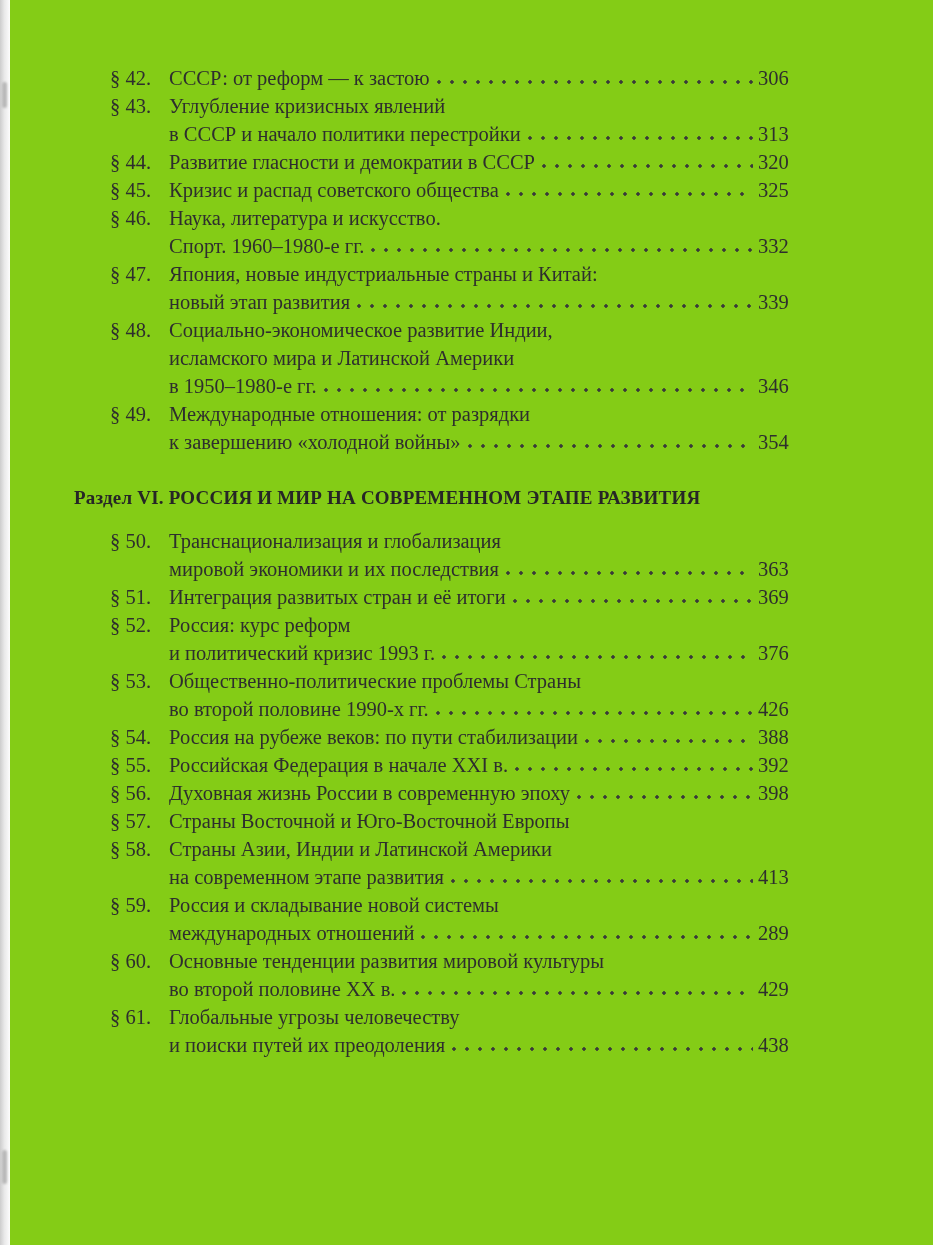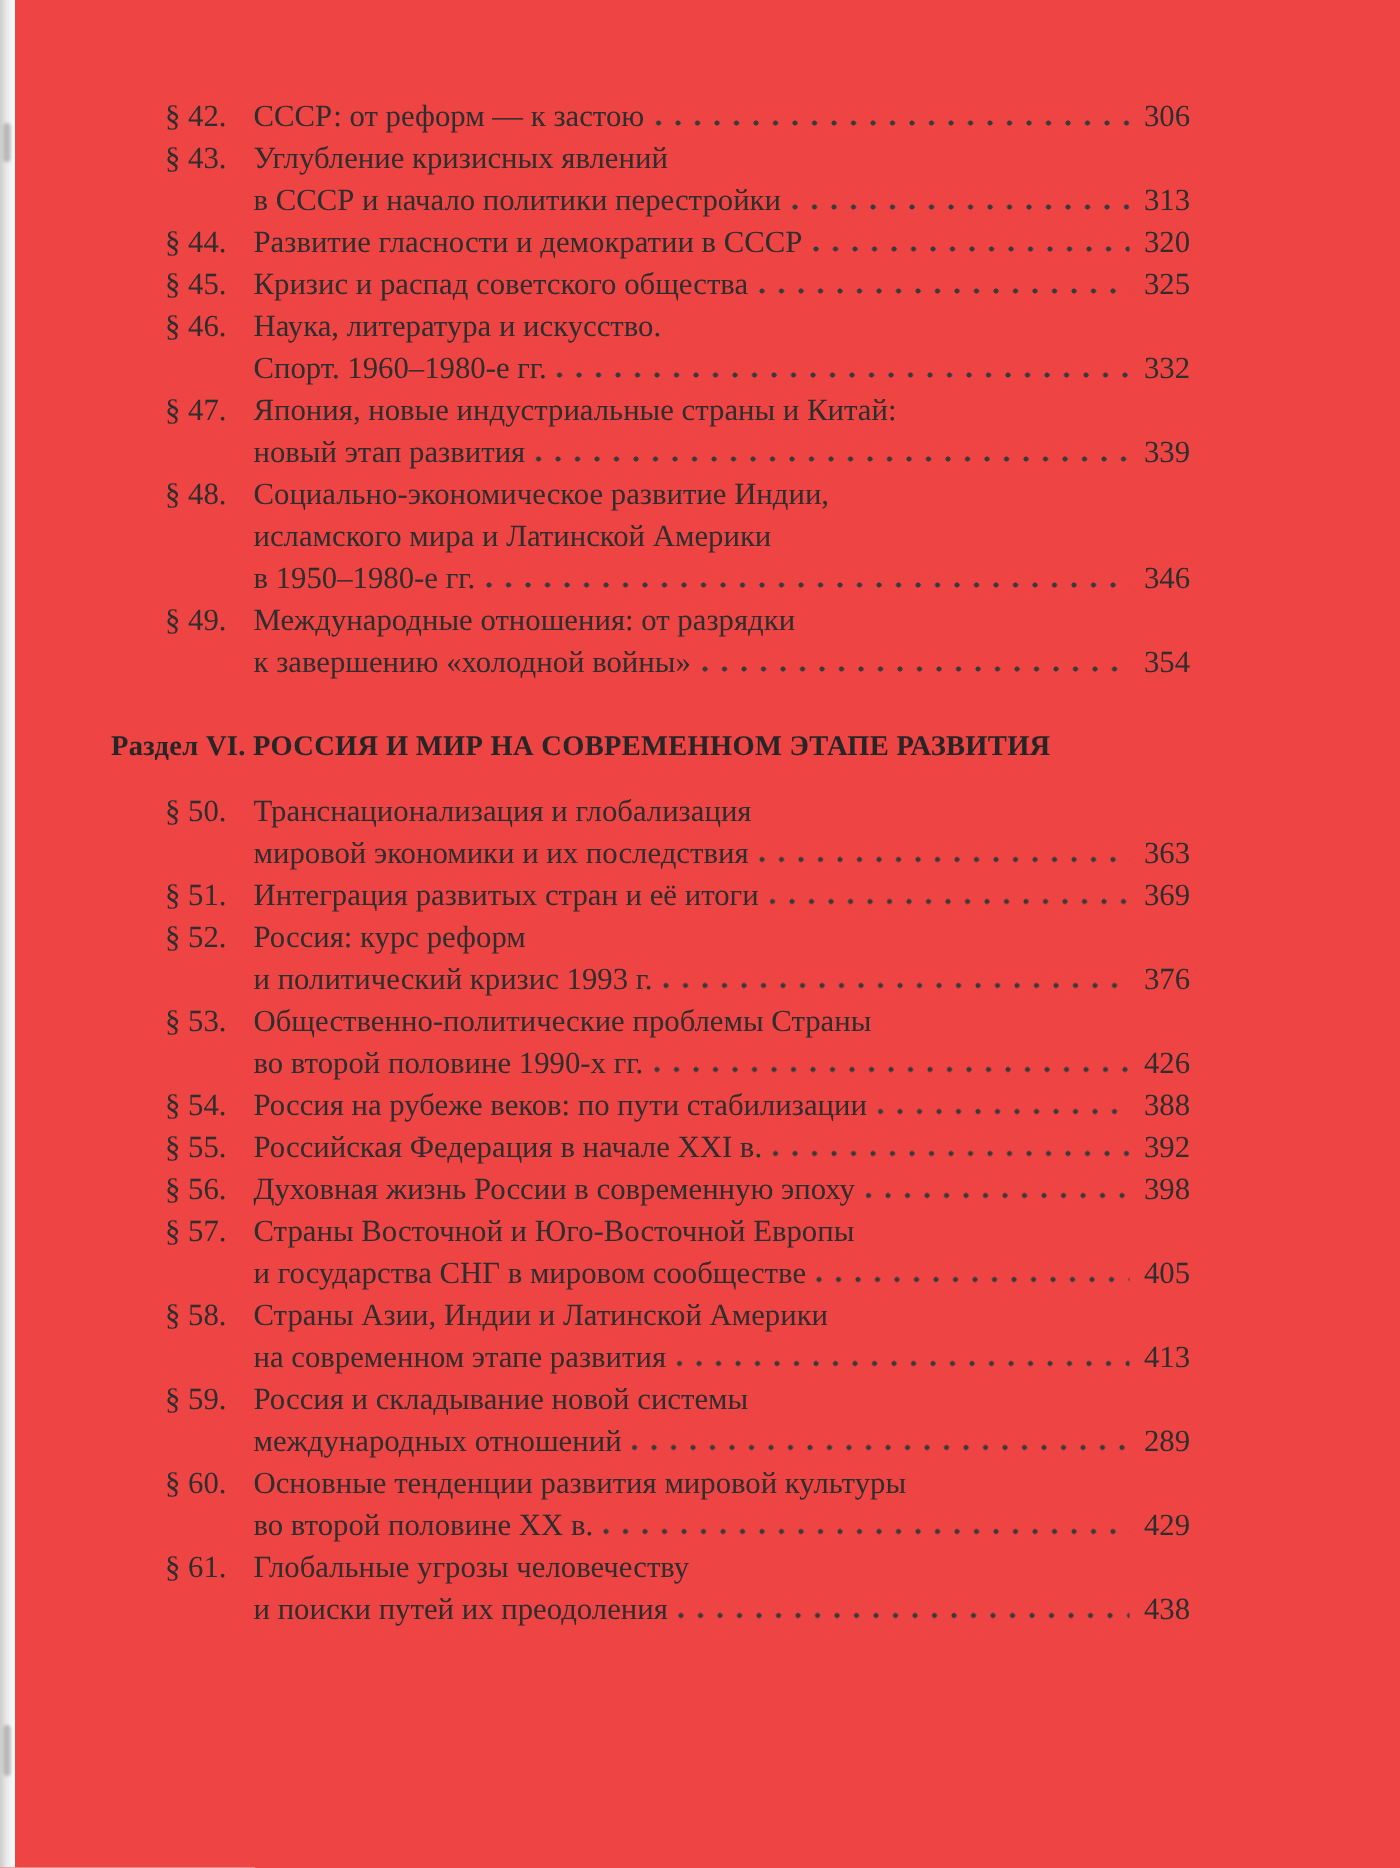--- a/index.html
+++ b/index.html
@@ -7,21 +7,21 @@
   body {
     font-family: "Liberation Serif", "DejaVu Serif", serif;
     background: #ffffff;
     color: #2e2e2e;
     position: relative;
     overflow: hidden;
   }
   .page {
     position: absolute;
     inset: 0;
-    background: #ef4444;
+    background: #84cc16;
   }
   .scan-edge {
     position: absolute;
     left: 0; top: 0; bottom: 0;
     width: 10px;
     background: linear-gradient(to right, #cdcdcd 0%, #e9e9e9 45%, #fdfdfd 100%);
   }
   .scan-mark {
     position: absolute;
     background: #b9b9b9;
@@ -55,21 +55,21 @@
     height: 4px;
     align-self: flex-end;
     margin: 0 5px 8px 7px;
     background-image: radial-gradient(circle at 2px 2px, #3a3a3a 1.5px, rgba(0,0,0,0) 1.9px);
     background-size: 13px 4px;
     background-repeat: repeat-x;
     min-width: 14px;
   }
   .pg {
     flex: 0 0 auto;
-    text-align: center;
+    text-align: left;
     min-width: 40px;
   }
   .section-header {
     font-size: 19px;
     font-weight: bold;
     line-height: 30px;
     margin: 27px 0 14px -36px;
     color: #262626;
     letter-spacing: 0.2px;
     white-space: nowrap;
@@ -244,26 +244,20 @@
             <span class="txt">Духовная жизнь России в современную эпоху</span>
             <span class="leader"></span>
             <span class="pg">398</span>
           </div>
         </div>
         <div class="entry">
           <div class="row">
             <span class="num">§ 57.</span>
             <span class="txt">Страны Восточной и Юго-Восточной Европы</span>
           </div>
-          <div class="row">
-            <span class="num"></span>
-            <span class="txt">и государства СНГ в мировом сообществе</span>
-            <span class="leader"></span>
-            <span class="pg">405</span>
-          </div>
         </div>
         <div class="entry">
           <div class="row">
             <span class="num">§ 58.</span>
             <span class="txt">Страны Азии, Индии и Латинской Америки</span>
           </div>
           <div class="row">
             <span class="num"></span>
             <span class="txt">на современном этапе развития</span>
             <span class="leader"></span>

